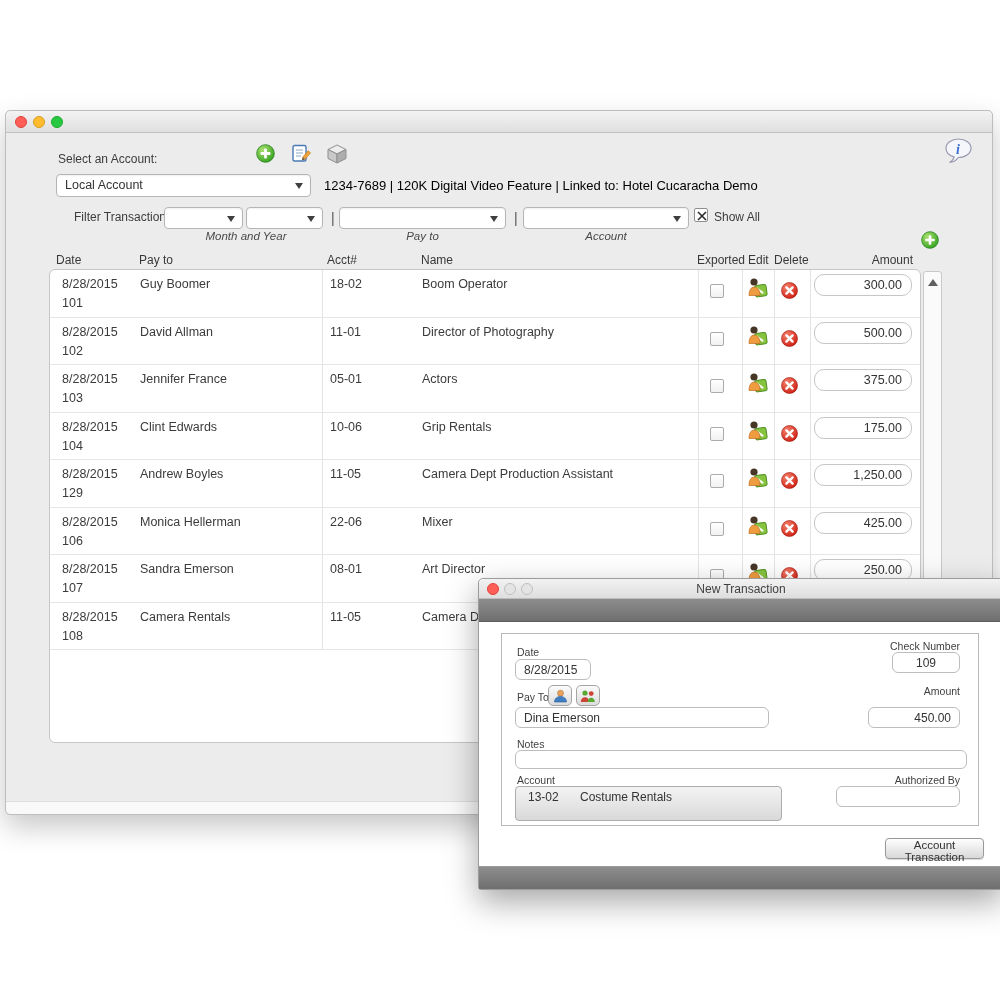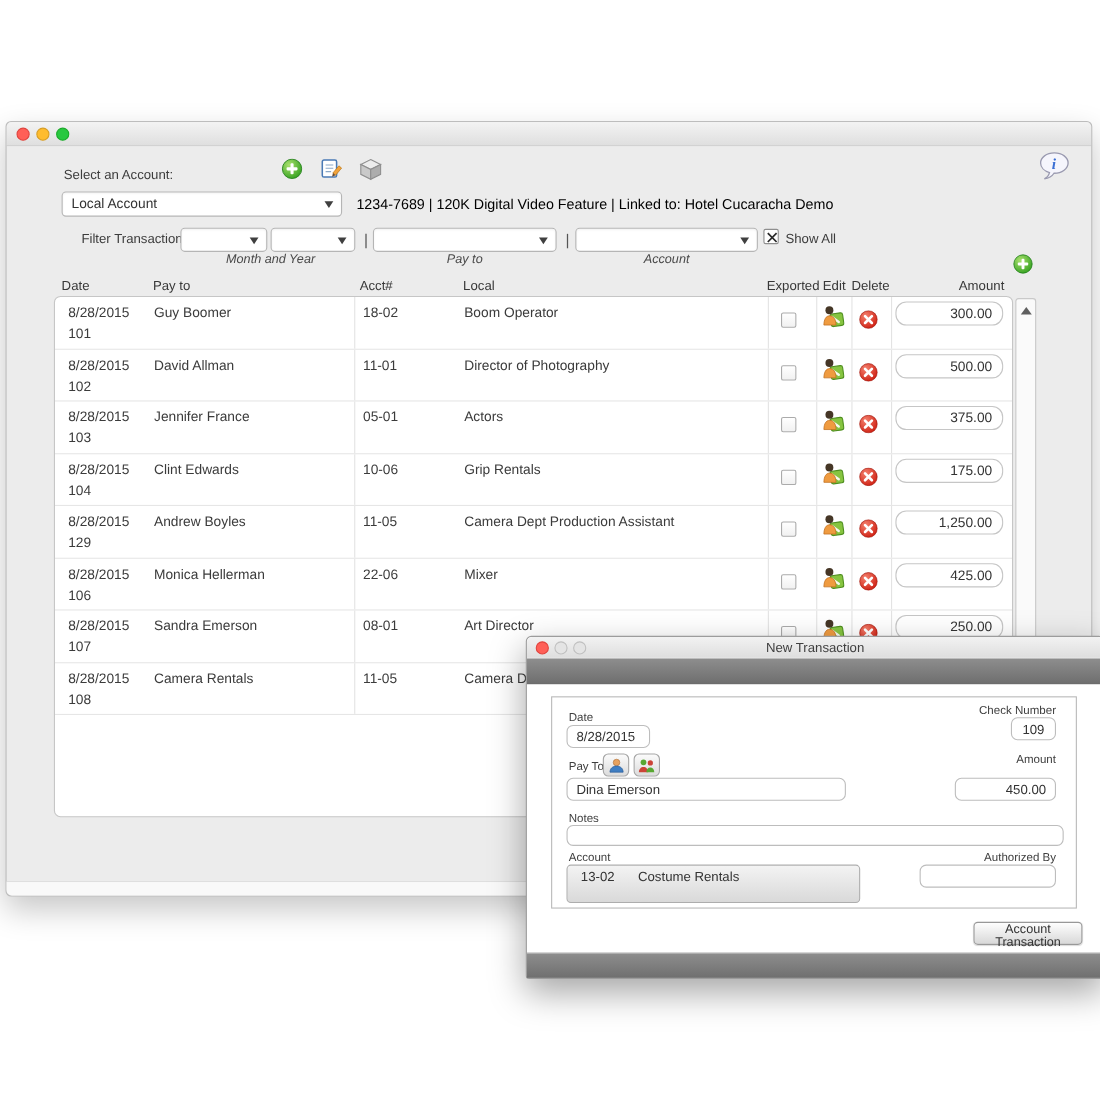--- a/index.html
+++ b/index.html
@@ -195,21 +195,21 @@
     <svg width="18" height="18" viewBox="0 0 19 19">
       <circle cx="9.5" cy="9.5" r="8.8" fill="url(#gp)" stroke="#23811a" stroke-width="0.8"></circle>
       <rect x="8.1" y="4.5" width="2.8" height="10" rx="1" fill="#fff"></rect>
       <rect x="4.5" y="8.1" width="10" height="2.8" rx="1" fill="#fff"></rect>
     </svg>
   </span>
 
   <span class="colhead" style="left:50px;  top:142px">Date</span>
   <span class="colhead" style="left:133px; top:142px">Pay to</span>
   <span class="colhead" style="left:321px; top:142px">Acct#</span>
-  <span class="colhead" style="left:415px; top:142px">Local</span>
+  <span class="colhead" style="left:415px; top:142px">Name</span>
   <span class="colhead" style="left:691px; top:142px">Exported</span>
   <span class="colhead" style="left:742px; top:142px">Edit</span>
   <span class="colhead" style="left:768px; top:142px">Delete</span>
   <span class="colhead" style="left:855px; top:142px; width:52px; text-align:right">Amount</span>
 
   <div id="transactions-table">
   <div class="trow">
     <span class="cell r-date">8/28/2015</span>
     <span class="cell r-check">101</span>
     <span class="cell r-payto">Guy Boomer</span>
@@ -457,21 +457,21 @@
     <span class="title">New Transaction</span>
   </div>
   <div class="band" id="nt-band-top"></div>
   <div class="band" id="nt-band-bottom"></div>
 
   <div id="nt-form-box">
     <span class="ntl" style="left:15px; top:12px">Date</span>
     <input class="ntin" style="left: 13px; top: 25px; width: 76px;" type="text" value="8/28/2015">
 
     <span class="ntl" style="right:18px; top:6px">Check Number</span>
-    <input class="ntin" style="right: 18px; top: 18px; width: 41px; text-align: center;" type="text" value="109">
+    <input class="ntin" style="right: 18px; top: 18px; width: 68px; text-align: center;" type="text" value="109">
 
     <span class="ntl" style="left:15px; top:57px">Pay To</span>
     <span class="icon-btn" style="left:46px; top:51px">
       <svg width="15" height="14" viewBox="0 0 15 14">
         <circle cx="7.5" cy="4.2" r="3" fill="#e8a25e" stroke="#a8672c" stroke-width="0.5"></circle>
         <path d="M1.5 13 c0-3.4 2.6-5.6 6-5.6 s6 2.2 6 5.6 Z" fill="#3f7ec2" stroke="#2a5a94" stroke-width="0.6"></path>
       </svg>
     </span>
     <span class="icon-btn" style="left:74px; top:51px">
       <svg width="16" height="14" viewBox="0 0 16 14">

